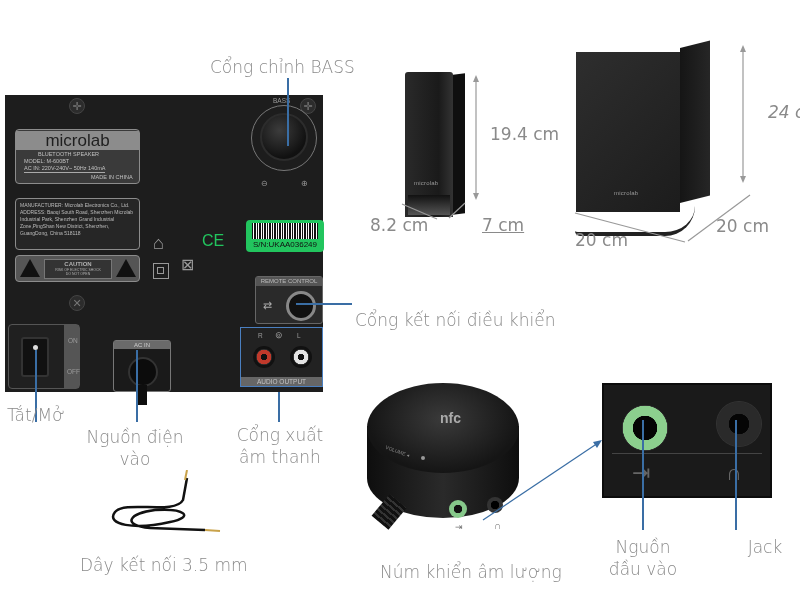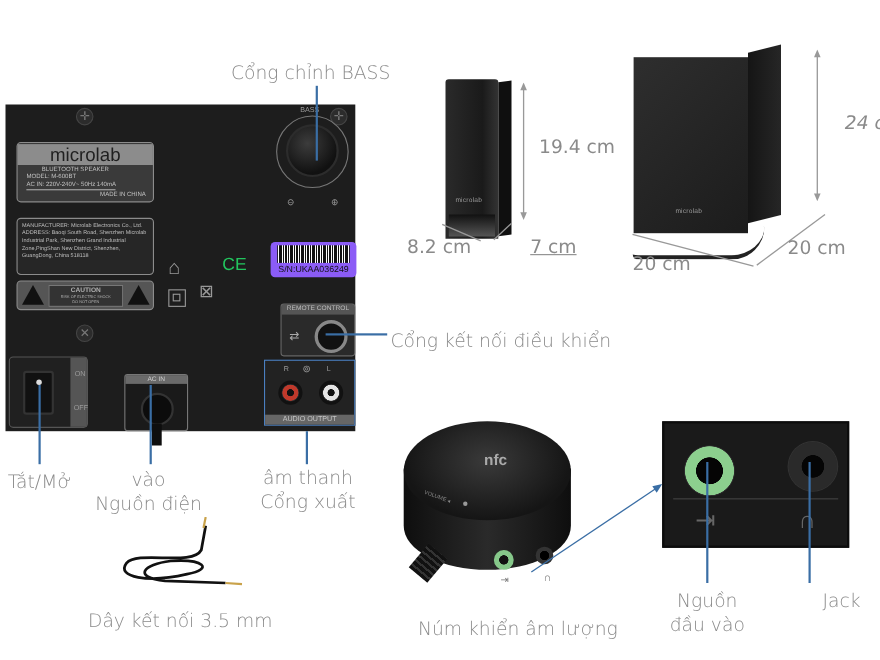--- a/index.html
+++ b/index.html
@@ -18,21 +18,21 @@
     .plate1 .l { position: absolute; font-size: 5.5px; left: 8px; line-height: 7px; color: #c0c0c0; }
     .plate2 { left: 10px; top: 103px; width: 125px; height: 52px; padding: 3px 4px; font-size: 5px; line-height: 7px; color: #bcbcbc; background: #262626; }
     .plate3 { left: 10px; top: 160px; width: 125px; height: 27px; background: #555; }
     .caution-mid { position: absolute; left: 28px; top: 3px; width: 68px; height: 20px; background: #333; border: 1px solid #777; color: #b0b0b0; text-align: center; font-size: 6px; font-weight: bold; line-height: 8px; }
     .caution-mid span { display: block; font-size: 3.5px; font-weight: normal; line-height: 4px; }
     .tri { position: absolute; top: 3px; width: 0; height: 0; border-left: 10px solid transparent; border-right: 10px solid transparent; border-bottom: 18px solid #111; }
     .screw { position: absolute; width: 16px; height: 16px; border-radius: 50%; background: #2c2c2c; border: 1px solid #444; color: #777; font-size: 11px; text-align: center; line-height: 14px; }
     .knob-ring { position: absolute; left: 246px; top: 10px; width: 66px; height: 66px; border-radius: 50%; border: 1.5px solid #777; }
     .knob { position: absolute; left: 255px; top: 18px; width: 48px; height: 48px; border-radius: 50%; background: radial-gradient(circle at 40% 35%, #3c3c3c, #111 70%); border: 2px solid #2c2c2c; }
     .small-txt { position: absolute; color: #9a9a9a; font-size: 6.5px; }
-    .barcode { position: absolute; left: 241px; top: 125px; width: 78px; height: 32px; background: #8b5cf6; border-radius: 4px; }
+    .barcode { position: absolute; left: 241px; top: 125px; width: 78px; height: 32px; background: #22c55e; border-radius: 4px; }
     .bars { position: absolute; left: 6px; top: 3px; width: 66px; height: 16px; background: repeating-linear-gradient(90deg, #111 0 1px, #fff 1px 2px, #111 2px 4px, #fff 4px 5px); }
     .sn { position: absolute; left: 3px; top: 20px; width: 72px; font-size: 8px; color: #111; text-align: center; line-height: 10px; }
     .remote { position: absolute; left: 250px; top: 181px; width: 68px; height: 48px; border: 1.5px solid #666; border-radius: 3px; background: #2a2a2a; }
     .remote-hdr { position: absolute; left: 0; right: 0; top: 0; height: 9px; background: #555; color: #bbb; font-size: 6px; text-align: center; line-height: 9px; }
     .din { position: absolute; left: 30px; top: 14px; width: 30px; height: 30px; border-radius: 50%; background: #111; border: 3px solid #888; }
     .arrows { position: absolute; left: 7px; top: 22px; color: #aaa; font-size: 11px; }
     .audio-box { position: absolute; left: 235px; top: 232px; width: 83px; height: 60px; border: 1.5px solid #4a7fc0; background: #222; }
     .audio-hdr { position: absolute; left: 0; right: 0; bottom: 0; height: 9px; background: #666; color: #c4c4c4; font-size: 6.5px; text-align: center; line-height: 9px; }
     .rca { position: absolute; top: 18px; width: 22px; height: 22px; border-radius: 50%; border: 3px solid #111; }
     .rca-r { left: 12px; background: radial-gradient(circle, #111 0 3px, #c0392b 3.5px 7px, #333 7.5px); }
@@ -149,29 +149,29 @@
   </div>
 </div>
 
 <div class="vline" style="left:287px;top:78px;height:68px;"></div>
 <div class="hline" style="left:296px;top:303px;width:56px;"></div>
 <div class="vline" style="left:35px;top:350px;height:72px;"></div>
 <div class="vline" style="left:136px;top:350px;height:72px;"></div>
 <div class="vline" style="left:278px;top:392px;height:30px;"></div>
 
 <div class="label" style="left:210px;top:56px;">Cổng chỉnh BASS</div>
-<div class="label" style="left:355px;top:299px;text-align:center;">Cổng kết nối điều khiển</div>
-<div class="label" style="left:0px;top:428px;width:72px;">Tắt/Mở</div>
+<div class="label" style="left:355px;top:309px;text-align:center;">Cổng kết nối điều khiển</div>
+<div class="label" style="left:0px;top:404px;width:72px;">Tắt/Mở</div>
 <div class="label" style="left:80px;top:426px;width:110px;">
+  <div>Nguồn điện</div>
   <div>vào</div>
-  <div>Nguồn điện</div>
 </div>
 <div class="label" style="left:230px;top:424px;width:100px;">
+  <div>Cổng xuất</div>
   <div>âm thanh</div>
-  <div>Cổng xuất</div>
 </div>
 
 <div class="abs sat-side"></div>
 <div class="abs sat"></div>
 <div class="abs sat-bottom"></div>
 <div class="mini-logo" style="left:414px;top:180px;">microlab</div>
 <svg class="abs" style="left:395px;top:75px;" width="90" height="150">
   <line x1="81" y1="3" x2="81" y2="122" stroke="#999" stroke-width="1.2"></line>
   <polygon points="81,0 78,7 84,7" fill="#999"></polygon>
   <polygon points="81,125 78,118 84,118" fill="#999"></polygon>

